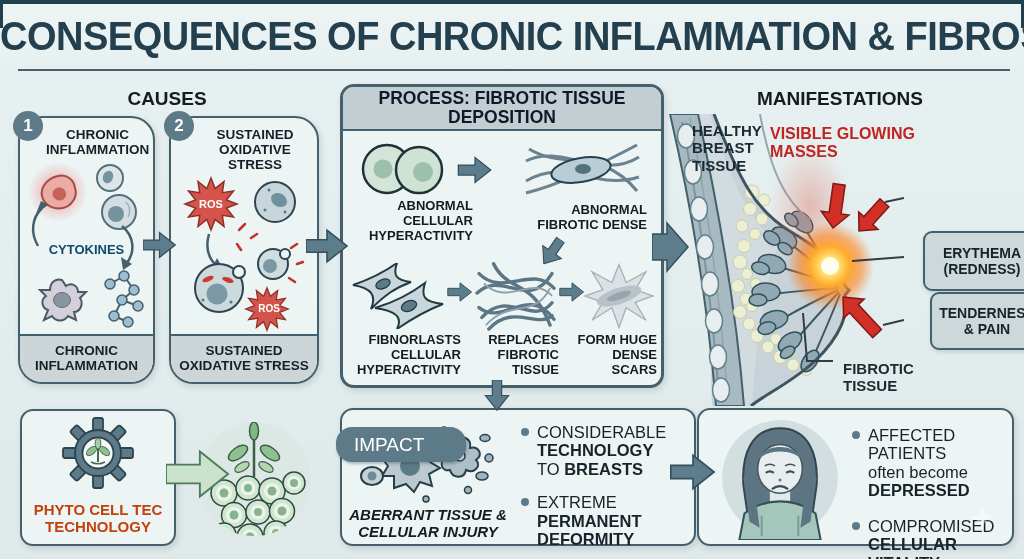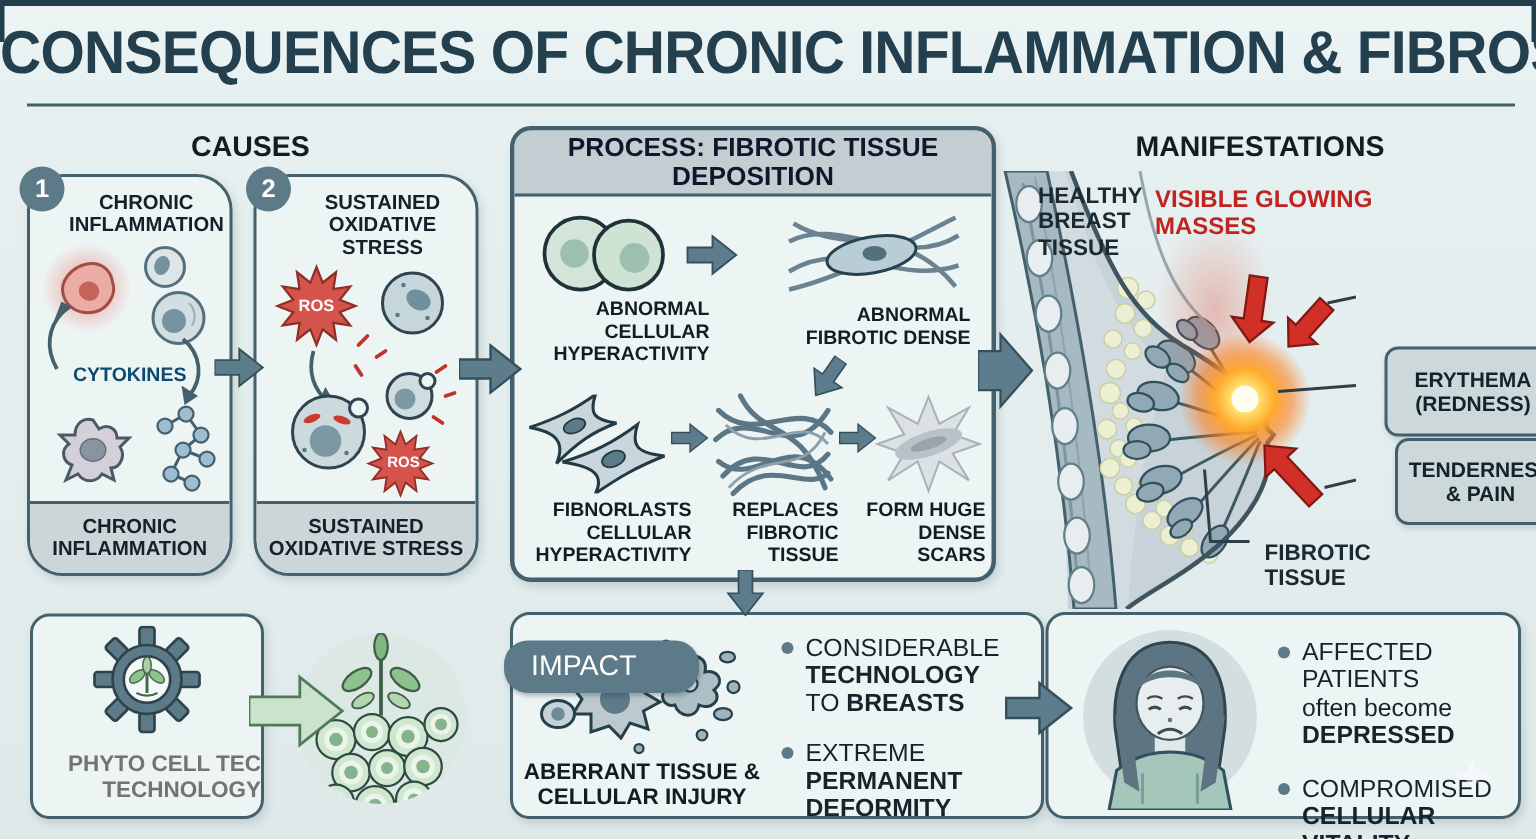--- a/index.html
+++ b/index.html
@@ -38,22 +38,22 @@
   
   .bbox{position:absolute;background:#edf4f4;border:2.5px solid #44606c;border-radius:13px;
     box-shadow:2px 3px 6px rgba(40,60,70,.15);}
   .impact-pill{position:absolute;left:336px;top:391px;width:112px;height:35px;background:#5d7a88;
     border-radius:16px;color:#fff;font-size:19px;font-weight:normal;display:flex;align-items:center;
     padding-left:18px;z-index:6;box-shadow:1px 2px 3px rgba(30,50,60,.3);margin-top:32px;}
   .b-caption{position:absolute;text-align:center;font-size:15px;font-weight:bold;line-height:1.15;color:#141c22;}
   .bullet{position:relative;padding-left:17px;font-size:16.5px;line-height:1.12;color:#18222a;}
   .bullet::before{content:"";position:absolute;left:1px;top:5px;width:8px;height:8px;border-radius:50%;background:#5d7a88;}
   .bullet .bold,.bullet b{font-weight:bold;}
-  .tech-label{position:absolute;left:0;right:0;bottom:9px;text-align:right;font-size:15px;font-weight:bold;
-    line-height:1.15;color:#737373;}
+  .tech-label{position:absolute;left:0;right:0;bottom:9px;text-align:center;font-size:15px;font-weight:bold;
+    line-height:1.15;color:#c2410c;}
   .watermark{position:absolute;right:16px;bottom:6px;font-size:34px;color:rgba(255,255,255,.45);}
   svg{display:block;}
 </style>
 </head>
 <body>
 
 <div id="stage">
   <div class="corner" style="left:0"></div>
   <div class="corner" style="right:0"></div>
 
@@ -456,21 +456,21 @@
         <ellipse cx="129" cy="14" rx="5" ry="3.5"></ellipse>
           <circle cx="133" cy="34" r="4"></circle>
           <ellipse cx="126" cy="52" rx="6" ry="4"></ellipse>
         <circle cx="112" cy="66" r="3.5"></circle>
           <circle cx="88" cy="6" r="3"></circle>
           <ellipse cx="34" cy="10" rx="5" ry="3"></ellipse>
         <circle cx="22" cy="22" r="3"></circle>
           <circle cx="70" cy="75" r="3"></circle>
       </g>
     </svg>
-    <div class="b-caption" style="left:0;top:96px;width:172px;">ABERRANT TISSUE &amp; CELLULAR INJURY</div>
+    <div class="b-caption" style="left:0;top:96px;width:172px;font-style:italic;">ABERRANT TISSUE &amp; CELLULAR INJURY</div>
     <div class="abs" style="left:178px;top:13px;width:172px;">
       <div class="bullet" style="margin-bottom:15px;">
         <div><span>CONSIDERABLE</span><b></b></div>
         <div><span></span><b>TECHNOLOGY</b></div>
         <div><span>TO </span><b>BREASTS</b></div>
       </div>
       <div class="bullet">
         <div><span>EXTREME</span><b></b></div>
         <div><span></span><b>PERMANENT</b></div>
         <div><span></span><b>DEFORMITY</b></div>

